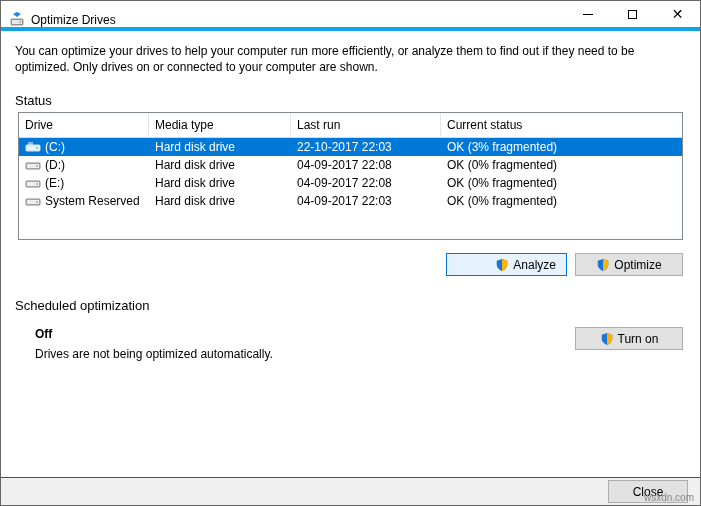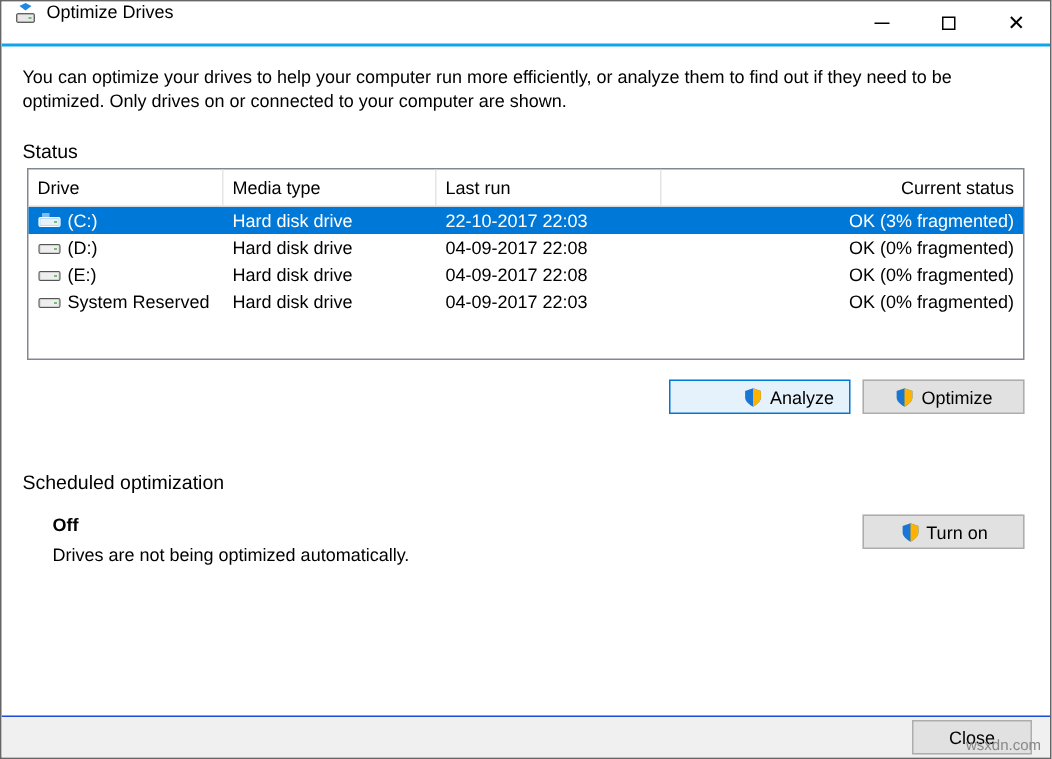--- a/index.html
+++ b/index.html
@@ -9,23 +9,23 @@
       font-size: 12px;
       background: #fff;
       width: 701px;
       height: 506px;
       border: 1px solid #666;
       position: relative;
     }
     .titlebar {
       height: 30px;
       display: flex;
-      align-items: flex-start;
+      align-items: flex-end;
       padding-left: 8px;
-      border-bottom: 2px solid #0ea5e9;
+      border-bottom: 4px solid #0ea5e9;
       background: #fff;
     }
     .titlebar-icon {
       width: 16px; height: 16px;
       margin-right: 6px;
       display: inline-flex;
     }
     .titlebar-title {
       flex: 1;
       font-size: 12px;
@@ -69,21 +69,21 @@
     .list-header > div {
       padding: 5px 6px 5px 6px;
       font-size: 12px;
       color: #000;
       border-right: 1px solid #e5e5e5;
     }
     .list-header > div:last-child { border-right: none; flex: 1; }
     .col-drive { width: 130px; }
     .col-media { width: 142px; }
     .col-last  { width: 150px; }
-    .col-status{ flex: 1; text-align: right; }
+    .col-status{ flex: 1; }
     .row {
       display: flex;
       align-items: center;
       height: 18px;
       font-size: 12px;
     }
     .row > div { padding: 0 6px; overflow: hidden; white-space: nowrap; }
     .row .col-drive { display: flex; align-items: center; gap: 4px; }
     .row.selected { background: #0078d7; color: #fff; }
     .drive-icon {
@@ -116,21 +116,21 @@
     .btn.default {
       border: 1px solid #0078d7;
       background: #e5f1fb;
       padding-left: 48px;
     }
     .shield {
       width: 14px; height: 14px;
       display: inline-flex;
     }
     .sched-box {
-      margin-top: 38px;
+      margin-top: 22px;
     }
     .sched-body {
       padding: 10px 3px 0 20px;
       display: flex;
       gap: 20px;
     }
     .sched-text {
       flex: 1;
     }
     .sched-state {

